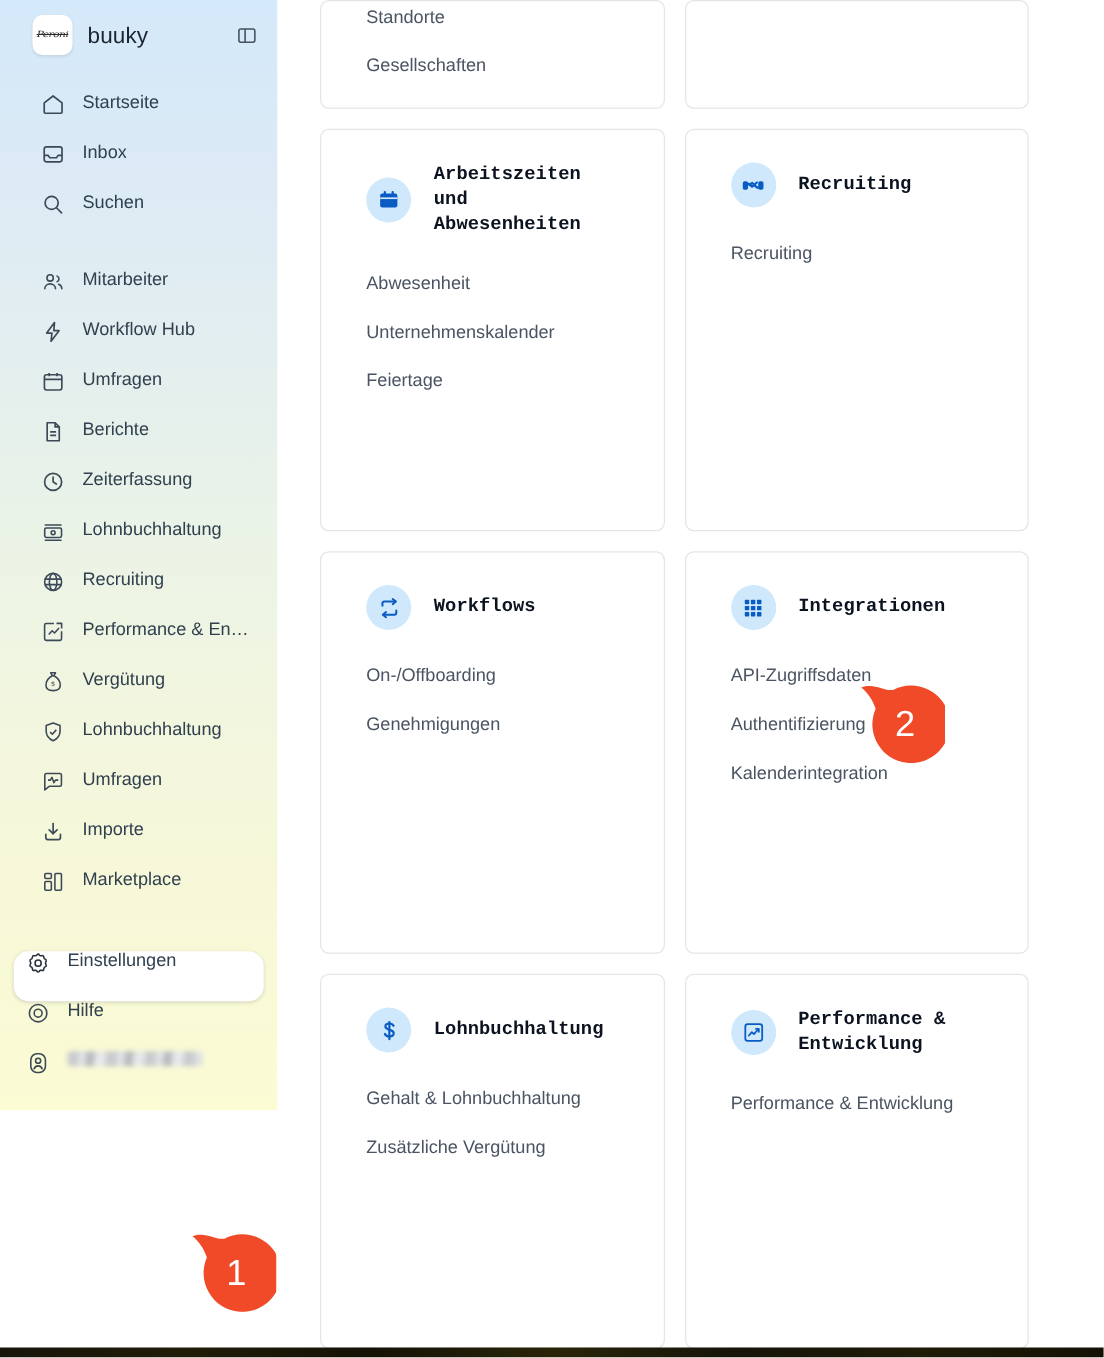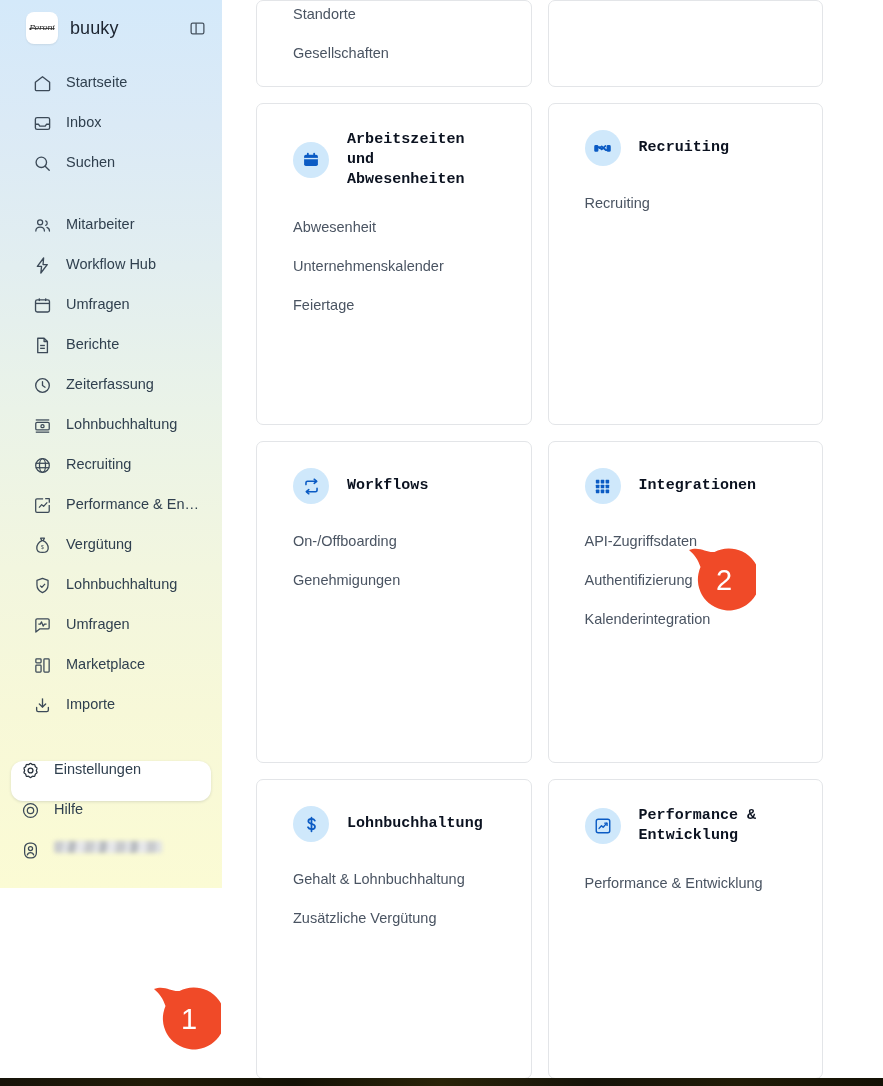--- a/index.html
+++ b/index.html
@@ -299,37 +299,37 @@
         <span class="ico">
           <svg width="19" height="19" viewBox="0 0 24 24" fill="none" stroke="#3c4a58" stroke-width="1.6" stroke-linejoin="round">
               <path d="M3.6 5.2A1.6 1.6 0 0 1 5.2 3.6h13.6a1.6 1.6 0 0 1 1.6 1.6v9.6a1.6 1.6 0 0 1-1.6 1.6H8.4l-4.8 3.8z"></path>
               <path d="M6.8 10.2h2.4l1.6-2.8 2 5.4 1.6-2.6h2.8"></path>
             </svg>
         </span>
         <span class="lbl">Umfragen</span>
       </div>
       <div class="nav-item">
         <span class="ico">
+          <svg width="19" height="19" viewBox="0 0 24 24" fill="none" stroke="#3c4a58" stroke-width="1.7" stroke-linecap="round" stroke-linejoin="round">
+              <path d="M4.6 14.4v3.4a2 2 0 0 0 2 2h10.8a2 2 0 0 0 2-2v-3.4"></path>
+              <path d="M12 3.6v10.2"></path>
+              <path d="M8 10l4 3.8 4-3.8"></path>
+            </svg>
+        </span>
+        <span class="lbl">Importe</span>
+      </div>
+      <div class="nav-item">
+        <span class="ico">
           <svg width="19" height="19" viewBox="0 0 24 24" fill="none" stroke="#3c4a58" stroke-width="1.6">
               <rect x="3.6" y="3.6" width="6.6" height="5" rx="1"></rect>
               <rect x="13.8" y="3.6" width="6.6" height="16.8" rx="1"></rect>
               <rect x="3.6" y="11.6" width="6.6" height="8.8" rx="1"></rect>
             </svg>
         </span>
         <span class="lbl">Marketplace</span>
-      </div>
-      <div class="nav-item">
-        <span class="ico">
-          <svg width="19" height="19" viewBox="0 0 24 24" fill="none" stroke="#3c4a58" stroke-width="1.7" stroke-linecap="round" stroke-linejoin="round">
-              <path d="M4.6 14.4v3.4a2 2 0 0 0 2 2h10.8a2 2 0 0 0 2-2v-3.4"></path>
-              <path d="M12 3.6v10.2"></path>
-              <path d="M8 10l4 3.8 4-3.8"></path>
-            </svg>
-        </span>
-        <span class="lbl">Importe</span>
       </div>
     </nav>
 
     <div class="sb-footer">
       <div class="nav-item active">
         <span class="ico">
           <svg width="19" height="19" viewBox="0 0 24 24" fill="none" stroke="#27313c" stroke-width="1.6" stroke-linejoin="round">
               <path d="M12 2.9c1 0 1.5 1.3 2.4 1.6.9.3 2-.5 2.8.1.8.6.4 1.9.9 2.6.5.8 1.9.9 2.1 1.9.3 1-.8 1.8-.8 2.8s1.1 1.8.8 2.8c-.2 1-1.6 1.1-2.1 1.9-.5.7-.1 2-.9 2.6-.8.6-1.9-.2-2.8.1-.9.3-1.4 1.6-2.4 1.6s-1.5-1.3-2.4-1.6c-.9-.3-2 .5-2.8-.1-.8-.6-.4-1.9-.9-2.6-.5-.8-1.9-.9-2.1-1.9-.3-1 .8-1.8.8-2.8s-1.1-1.8-.8-2.8c.2-1 1.6-1.1 2.1-1.9.5-.7.1-2 .9-2.6.8-.6 1.9.2 2.8-.1.9-.3 1.4-1.6 2.4-1.6z"></path>
               <circle cx="12" cy="12" r="3.1"></circle>
             </svg>

